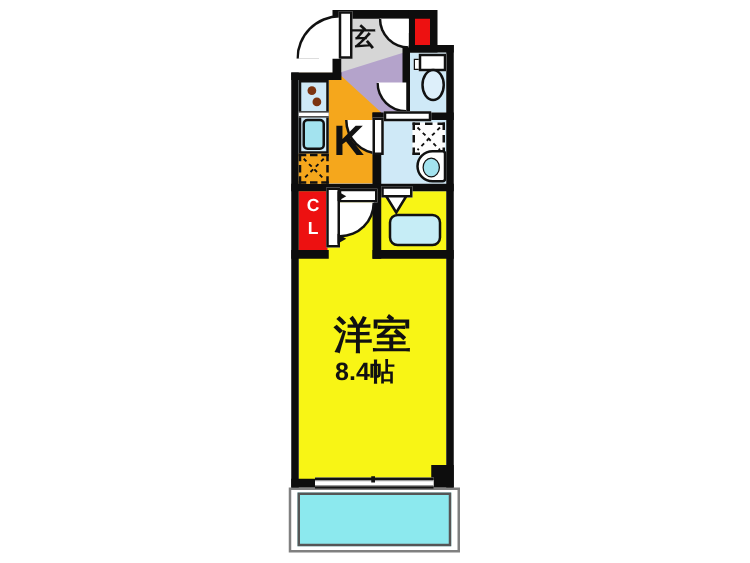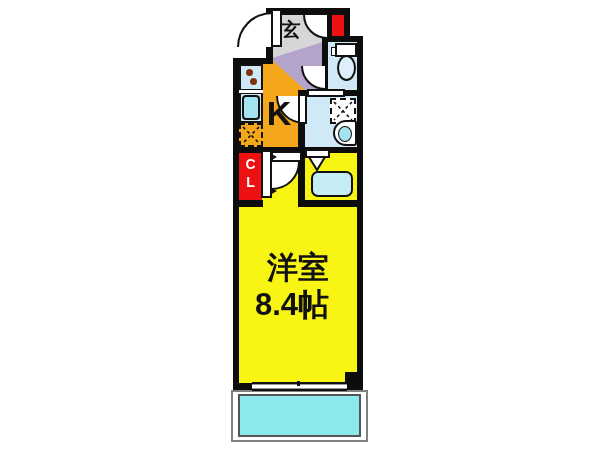--- a/index.html
+++ b/index.html
@@ -96,15 +96,15 @@
   <div class="abs" style="left:333px;top:120px;width:24px;height:26px;background:#fff;border:2px solid #111;border-radius:13px 3px 3px 13px;"></div>
   <div class="abs" style="left:338px;top:126px;width:14px;height:16px;background:#a3e3ef;border:1px solid #111;border-radius:50%;"></div>
 
   <div class="abs" style="left:311px;top:171px;width:42px;height:26px;background:#c6edf6;border:2px solid #111;border-radius:7px;"></div>
 
   <div class="lbl" style="left:276px;top:17px;width:30px;font-size:19px;font-weight:bold;">玄</div>
   <div class="lbl" style="left:256px;top:94px;width:46px;font-size:34px;font-weight:bold;">K</div>
   <div class="lbl" style="left:240px;top:156px;width:21px;font-size:14px;font-weight:bold;color:#fff;">C</div>
   <div class="lbl" style="left:240px;top:174px;width:21px;font-size:14px;font-weight:bold;color:#fff;">L</div>
   <div class="lbl" style="left:239px;top:247px;width:118px;font-size:31px;font-weight:bold;">洋室</div>
-  <div class="lbl" style="left:239px;top:284px;width:106px;font-size:31px;font-weight:bold;">8.4帖</div>
+  <div class="lbl" style="left:239px;top:284px;width:106px;font-size:20px;font-weight:bold;">8.4帖</div>
 
 </div>
 
 </body></html>

